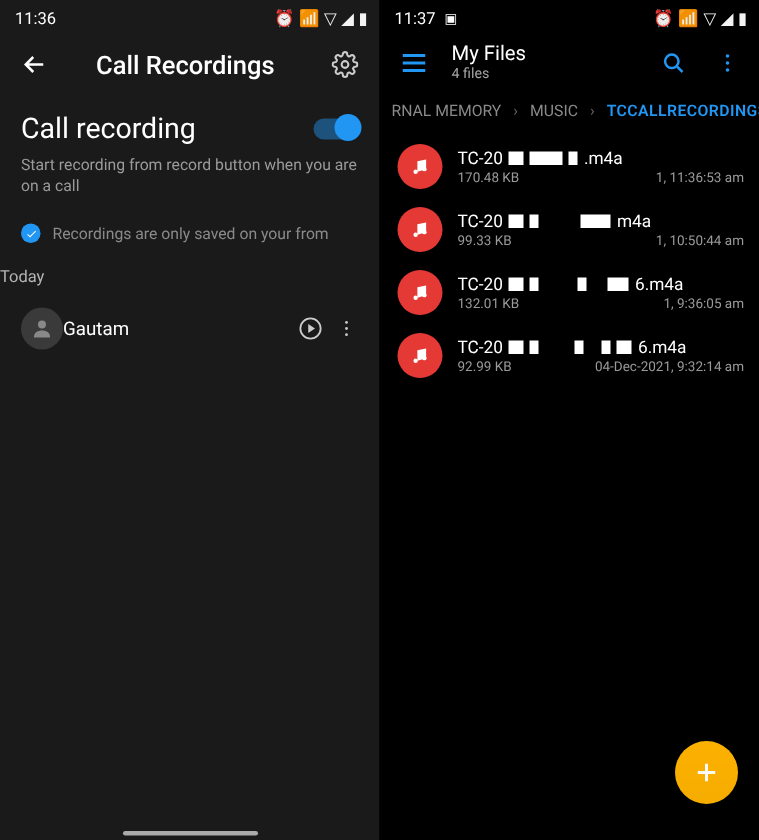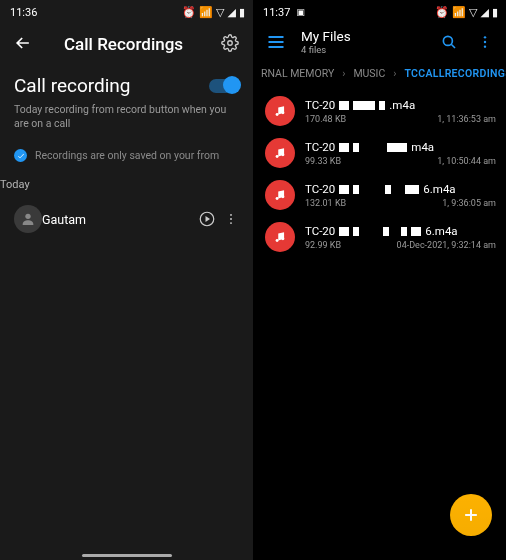--- a/index.html
+++ b/index.html
@@ -153,21 +153,21 @@
           <circle cx="12" cy="12" r="3"></circle>
           <path d="M19.4 15a1.7 1.7 0 0 0 .34 1.87l.06.06a2 2 0 1 1-2.83 2.83l-.06-.06a1.7 1.7 0 0 0-1.87-.34 1.7 1.7 0 0 0-1 1.56V21a2 2 0 1 1-4 0v-.09a1.7 1.7 0 0 0-1-1.56 1.7 1.7 0 0 0-1.87.34l-.06.06a2 2 0 1 1-2.83-2.83l.06-.06a1.7 1.7 0 0 0 .34-1.87 1.7 1.7 0 0 0-1.56-1H3a2 2 0 1 1 0-4h.09a1.7 1.7 0 0 0 1.56-1 1.7 1.7 0 0 0-.34-1.87l-.06-.06a2 2 0 1 1 2.83-2.83l.06.06a1.7 1.7 0 0 0 1.87.34H9a1.7 1.7 0 0 0 1-1.56V3a2 2 0 1 1 4 0v.09a1.7 1.7 0 0 0 1 1.56 1.7 1.7 0 0 0 1.87-.34l.06-.06a2 2 0 1 1 2.83 2.83l-.06.06a1.7 1.7 0 0 0-.34 1.87V9a1.7 1.7 0 0 0 1.56 1H21a2 2 0 1 1 0 4h-.09a1.7 1.7 0 0 0-1.56 1z"></path>
         </svg>
     </div>
   </div>
 
   <div class="row-toggle">
     <span class="lbl">Call recording</span>
     <div class="toggle"></div>
   </div>
-  <div class="hint">Today recording from record button when you are on a call</div>
+  <div class="hint">Start recording from record button when you are on a call</div>
 
   <div class="note">
     <span class="shield">
       <svg width="8" height="8" viewBox="0 0 24 24" fill="#fff">
           <path d="M9 16.17 4.83 12l-1.42 1.41L9 19 21 7l-1.41-1.41z"></path>
         </svg>
     </span>
     <span>Recordings are only saved on your from</span>
   </div>
 

